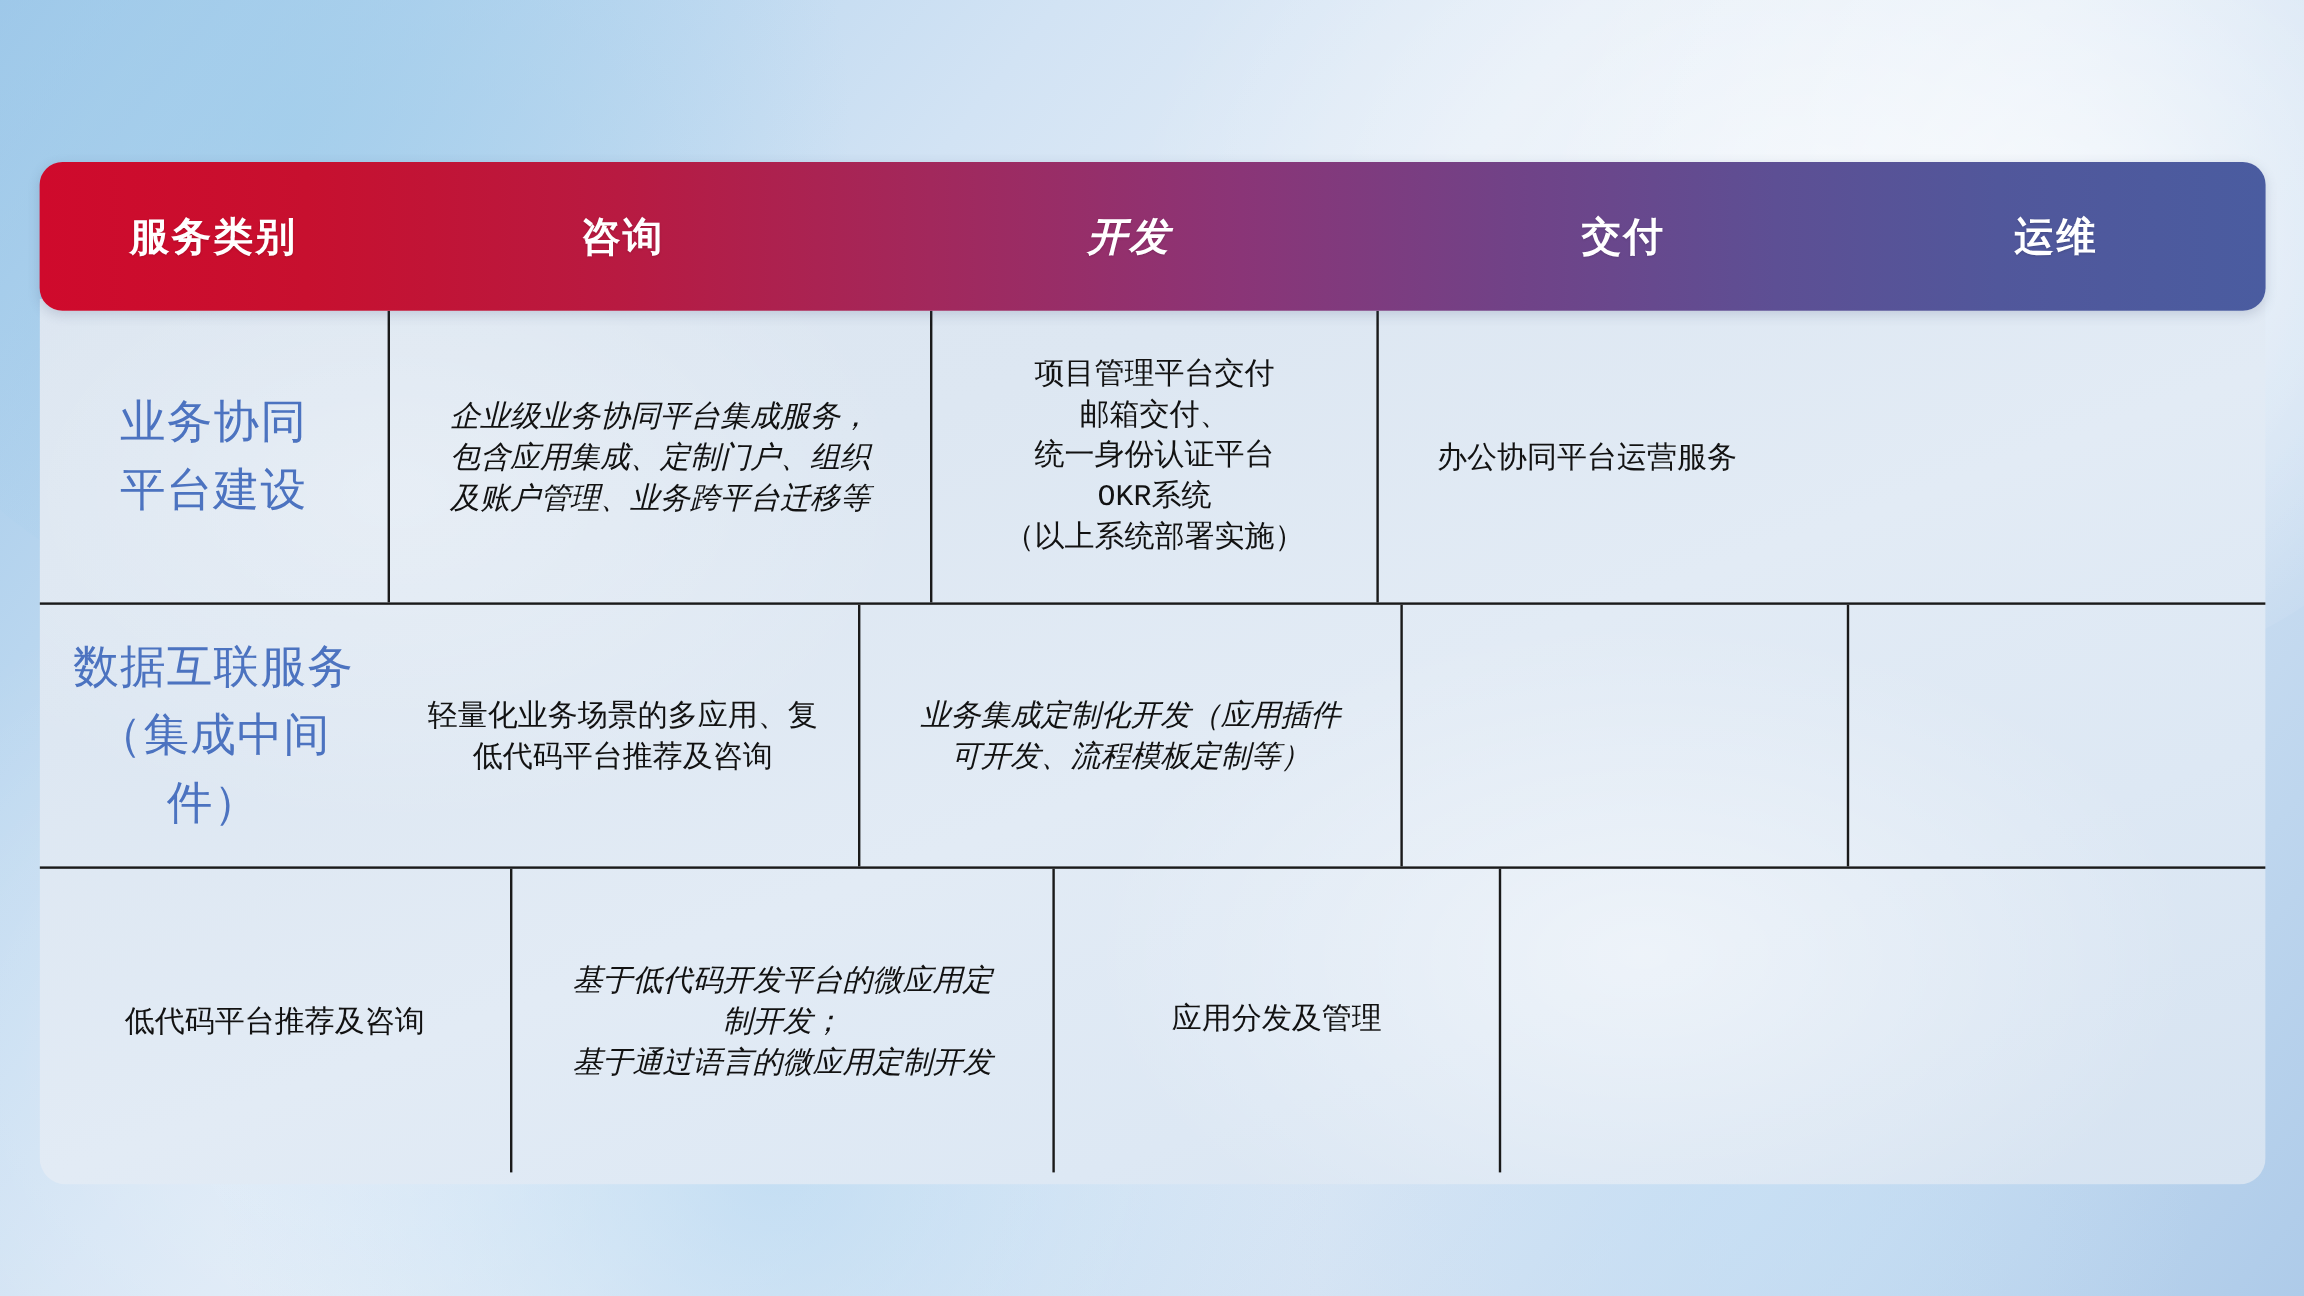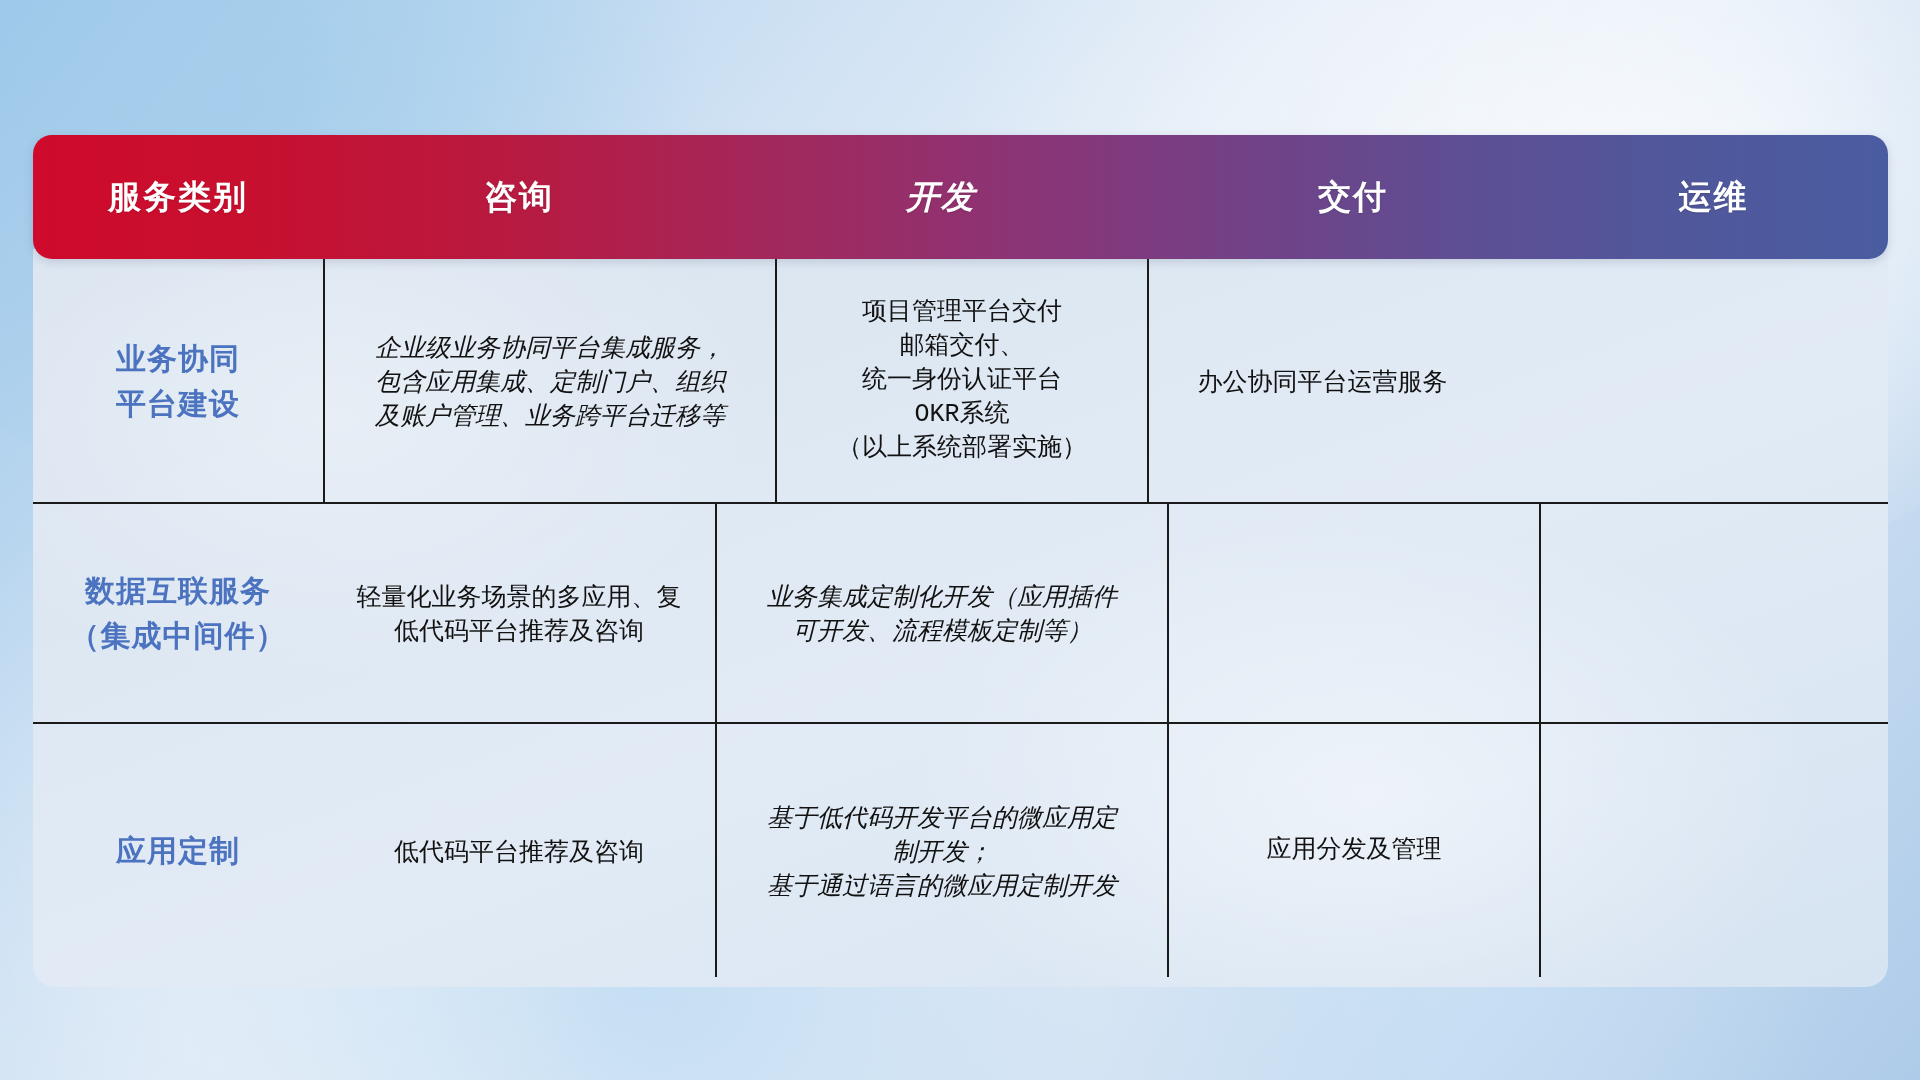--- a/index.html
+++ b/index.html
@@ -126,22 +126,22 @@
     padding: 6px 14px;
     font-size: 25px;
     line-height: 1.36;
     color: #121212;
     white-space: pre-line;
   }
   .td.divider { border-left: 2px solid #1a1a1a; }
 
   .cat-cell {
     color: #4c73c0;
-    font-weight: 700;
-    font-size: 30px;
+    font-weight: 400;
+    font-size: 38px;
     line-height: 1.5;
     letter-spacing: 1px;
   }
 
   
   .c1 { width: 290px; }
   .c2 { width: 392px; }
   .c3 { width: 452px; font-style: italic; }
   .c4 { width: 372px; font-family: Liberation Mono, monospace; }
   .c5 { width: 349px; }
@@ -185,21 +185,20 @@
 （集成中间件）</div>
       <div class="td c2">轻量化业务场景的多应用、复
 低代码平台推荐及咨询</div>
       <div class="td c3 divider">业务集成定制化开发（应用插件
 可开发、流程模板定制等）</div>
       <div class="td c4 divider"></div>
       <div class="td c5 divider"></div>
     </div>
 
     <div class="trow row-3">
-      <div class="td c1 cat-cell">应用定制</div>
       <div class="td c2">低代码平台推荐及咨询</div>
       <div class="td c3 divider">基于低代码开发平台的微应用定
 制开发；
 基于通过语言的微应用定制开发</div>
       <div class="td c4 divider">应用分发及管理</div>
       <div class="td c5 divider"></div>
     </div>
 
   </div>
 </div>

